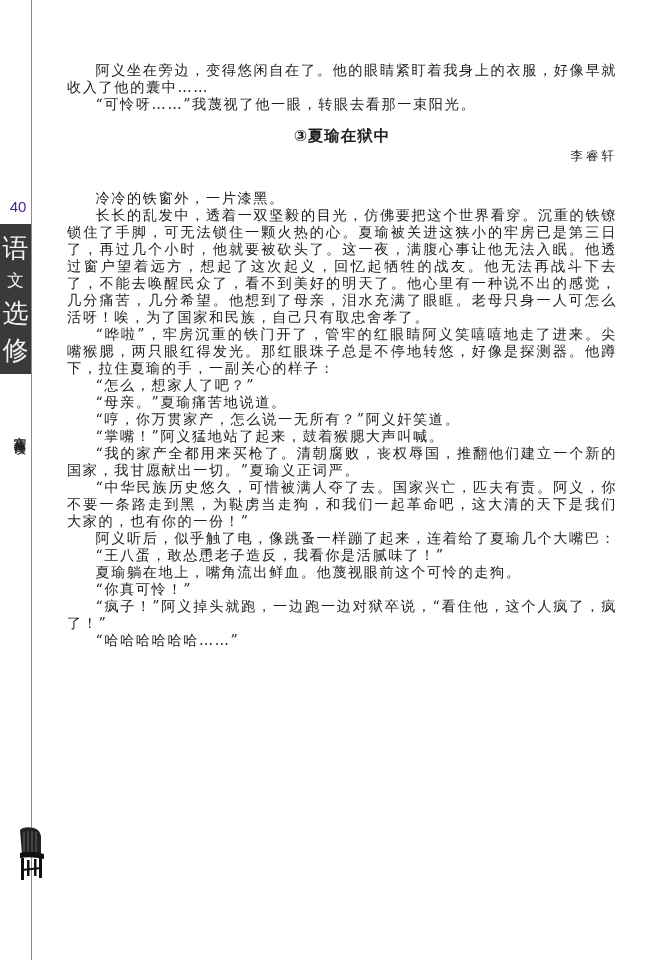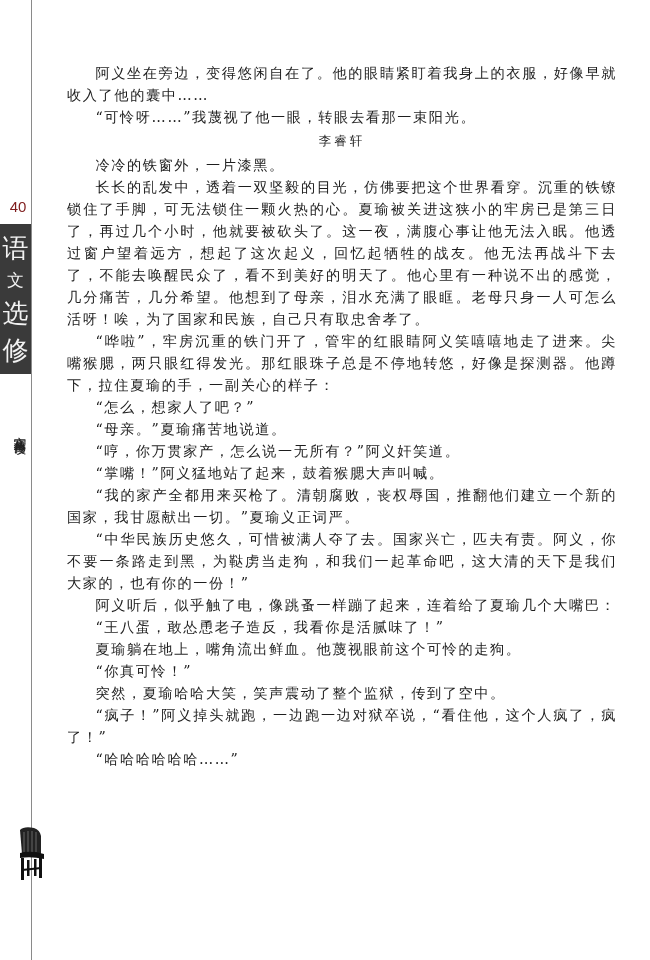--- a/index.html
+++ b/index.html
@@ -8,21 +8,21 @@
     font-family: "DejaVu Serif", "Liberation Serif", serif;
     color: #1e1e1e;
   }
   .rule {
     position: absolute; left: 31px; top: 0; width: 1px; height: 960px;
     background: #8a8a8a;
   }
   .page-num {
     position: absolute; left: 6px; top: 198px; width: 24px;
     font-family: "Liberation Sans", "DejaVu Sans", sans-serif;
-    font-size: 15px; text-align: center; color: #7f1d1d;
+    font-size: 15px; text-align: center; color: #4c1d95;
   }
   .band {
     position: absolute; left: 0; top: 224px; width: 31px; height: 150px;
     background: #3a3a3a;
     display: flex; flex-direction: column; align-items: center; justify-content: space-around;
     padding: 6px 0; box-sizing: border-box;
   }
   .band span {
     color: #f2f2f2; font-family: "DejaVu Serif", serif; line-height: 1;
   }
@@ -32,29 +32,29 @@
     position: absolute; left: 4px; top: 380px; width: 24px;
     font-size: 12.5px; line-height: 15px; text-align: center; color: #222;
     writing-mode: vertical-rl; letter-spacing: 1px;
     height: 100px;
   }
   .chair {
     position: absolute; left: 16px; top: 826px; width: 30px; height: 56px;
   }
   .content {
     position: absolute; left: 67px; top: 62px; width: 550px;
-    font-size: 14.2px; line-height: 22px; letter-spacing: 1.6px;
+    font-size: 14.2px; line-height: 17px; letter-spacing: 1.6px;
   }
   .content p { margin: 0; text-align: justify; text-indent: 2em; }
   .title {
     text-align: center; font-family: "DejaVu Sans", sans-serif; font-weight: bold;
     font-size: 15.5px; margin-top: 15px; letter-spacing: 1px; text-indent: 0;
   }
   .author {
-    text-align: center; font-size: 12.5px; margin-top: 2px; margin-bottom: 2px;
+    text-align: right; font-size: 12.5px; margin-top: 2px; margin-bottom: 26px;
     letter-spacing: 3px;
   }
 </style>
 </head>
 <body>
 
 <div class="rule"></div>
 
 <div class="page-num">40</div>
 
@@ -77,31 +77,31 @@
     <rect x="11" y="34" width="2.5" height="16" fill="#111"></rect>
     <rect x="18" y="33" width="2.5" height="17" fill="#111"></rect>
     <path d="M6 44 L25 42" stroke="#111" stroke-width="2"></path>
   </svg>
 </div>
 
 <div class="content">
   <p>阿义坐在旁边，变得悠闲自在了。他的眼睛紧盯着我身上的衣服，好像早就收入了他的囊中……</p>
   <p>“可怜呀……”我蔑视了他一眼，转眼去看那一束阳光。</p>
 
+  <div class="title">③夏瑜在狱中</div>
   <div class="author">李睿轩</div>
 
   <p>冷冷的铁窗外，一片漆黑。</p>
   <p>长长的乱发中，透着一双坚毅的目光，仿佛要把这个世界看穿。沉重的铁镣锁住了手脚，可无法锁住一颗火热的心。夏瑜被关进这狭小的牢房已是第三日了，再过几个小时，他就要被砍头了。这一夜，满腹心事让他无法入眠。他透过窗户望着远方，想起了这次起义，回忆起牺牲的战友。他无法再战斗下去了，不能去唤醒民众了，看不到美好的明天了。他心里有一种说不出的感觉，几分痛苦，几分希望。他想到了母亲，泪水充满了眼眶。老母只身一人可怎么活呀！唉，为了国家和民族，自己只有取忠舍孝了。</p>
   <p>“哗啦”，牢房沉重的铁门开了，管牢的红眼睛阿义笑嘻嘻地走了进来。尖嘴猴腮，两只眼红得发光。那红眼珠子总是不停地转悠，好像是探测器。他蹲下，拉住夏瑜的手，一副关心的样子：</p>
   <p>“怎么，想家人了吧？”</p>
   <p>“母亲。”夏瑜痛苦地说道。</p>
   <p>“哼，你万贯家产，怎么说一无所有？”阿义奸笑道。</p>
   <p>“掌嘴！”阿义猛地站了起来，鼓着猴腮大声叫喊。</p>
   <p>“我的家产全都用来买枪了。清朝腐败，丧权辱国，推翻他们建立一个新的国家，我甘愿献出一切。”夏瑜义正词严。</p>
   <p>“中华民族历史悠久，可惜被满人夺了去。国家兴亡，匹夫有责。阿义，你不要一条路走到黑，为鞑虏当走狗，和我们一起革命吧，这大清的天下是我们大家的，也有你的一份！”</p>
   <p>阿义听后，似乎触了电，像跳蚤一样蹦了起来，连着给了夏瑜几个大嘴巴：</p>
   <p>“王八蛋，敢怂恿老子造反，我看你是活腻味了！”</p>
   <p>夏瑜躺在地上，嘴角流出鲜血。他蔑视眼前这个可怜的走狗。</p>
   <p>“你真可怜！”</p>
-  <p>突然，夏瑜哈哈大笑，笑声震动了整个监狱，传到了空中。</p>
   <p>“疯子！”阿义掉头就跑，一边跑一边对狱卒说，“看住他，这个人疯了，疯了！”</p>
   <p>“哈哈哈哈哈哈……”</p>
 </div>
 
 </body></html>

